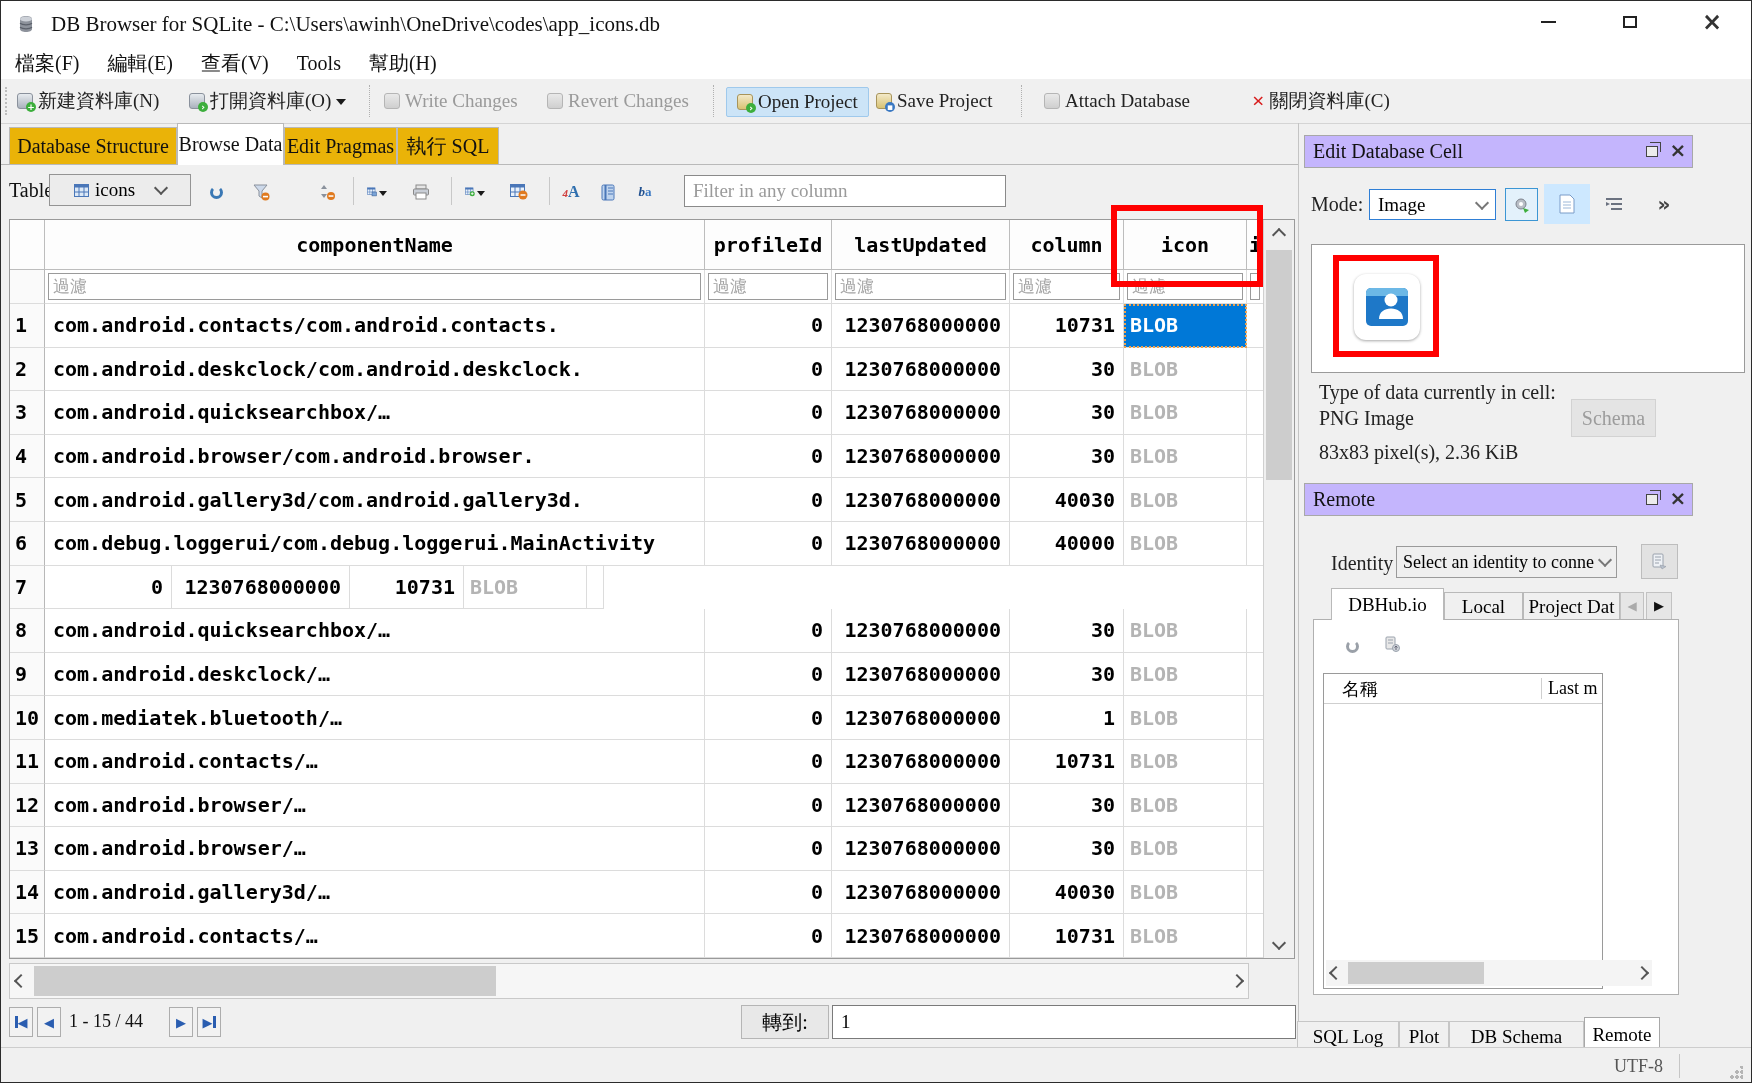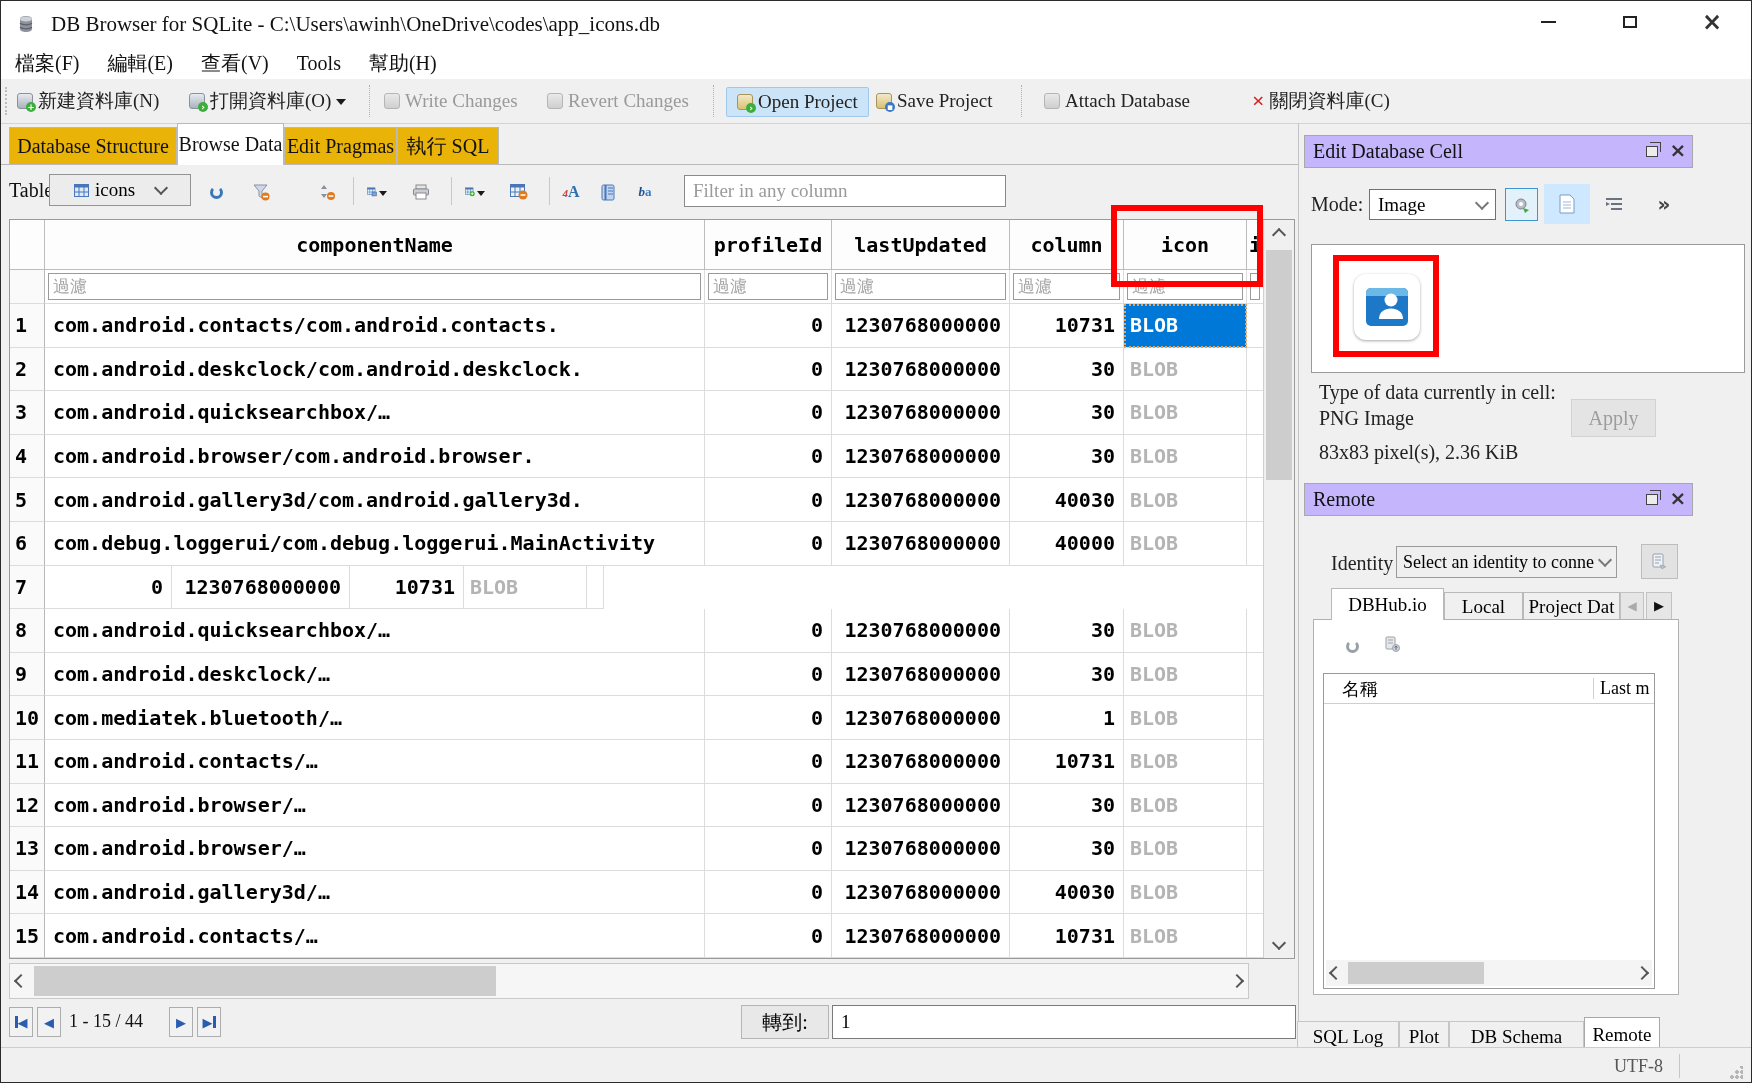--- a/index.html
+++ b/index.html
@@ -82,21 +82,21 @@
   .modesel{position:absolute;left:1368px;top:188px;width:127px;height:31px;background:#fff;border:1px solid #2f7fd6;box-sizing:border-box;display:flex;align-items:center;justify-content:space-between;font-size:19px;padding:0 8px;}
   .sqbtn{position:absolute;box-sizing:border-box;display:flex;align-items:center;justify-content:center;}
   .preview{position:absolute;left:1310px;top:243px;width:434px;height:129px;background:#fff;border:1px solid #9a9a9a;box-sizing:border-box;}
   .card{position:absolute;left:42px;top:29px;width:66px;height:66px;background:#fff;border-radius:12px;box-shadow:0 1px 3px rgba(0,0,0,.35);}
   .ptxt{position:absolute;font-size:20px;color:#222;}
   .applybtn{position:absolute;left:1570px;top:398px;width:85px;height:38px;background:#e4e4e4;border:1px solid #d2d2d2;box-sizing:border-box;display:flex;align-items:center;justify-content:center;font-size:20px;color:#9c9c9c;}
   .idsel{position:absolute;left:1395px;top:545px;width:221px;height:32px;background:#efefef;border:1px solid #9a9a9a;box-sizing:border-box;display:flex;align-items:center;justify-content:space-between;font-size:18px;padding:0 6px;white-space:nowrap;overflow:hidden;}
   .rtab{position:absolute;box-sizing:border-box;display:flex;align-items:center;justify-content:center;font-size:19px;background:#f0f0f0;border:1px solid #b9b9b9;border-bottom:none;overflow:hidden;white-space:nowrap;}
   .rtab.active{background:#fff;z-index:3;}
   .rbox{position:absolute;left:1312px;top:618px;width:366px;height:376px;background:#fff;border:1px solid #b0b0b0;box-sizing:border-box;}
-  .rlist{position:absolute;left:1322px;top:672px;width:332px;height:316px;background:#fff;border:1px solid #9a9a9a;box-sizing:border-box;}
+  .rlist{position:absolute;left:1322px;top:672px;width:280px;height:316px;background:#fff;border:1px solid #9a9a9a;box-sizing:border-box;}
   .rlhead{position:absolute;left:0;top:0;width:100%;height:30px;border-bottom:1px solid #cfcfcf;box-sizing:border-box;display:flex;align-items:center;font-size:18px;}
   .rhsb{position:absolute;left:2px;bottom:2px;width:326px;height:26px;background:#f4f4f4;}
   .dtab{position:absolute;top:1020px;height:32px;box-sizing:border-box;display:flex;align-items:center;justify-content:center;font-size:19px;background:#f0f0f0;border:1px solid #c6c6c6;}
   .dtab.active{background:#fff;border-color:#a8a8a8;}
   .statusbar{position:absolute;left:0;top:1046px;width:1752px;height:37px;background:#f0f0f0;border-top:1px solid #cdcdcd;}
   .redbox{position:absolute;border:6px solid #ff0000;box-sizing:border-box;pointer-events:none;z-index:9;}
   .ico18{width:18px;height:18px;}
 </style>
 </head>
 <body>
@@ -517,21 +517,21 @@
         <rect x="12" y="14" width="42" height="13" rx="5" fill="#6cb8e6"></rect>
         <rect x="12" y="22" width="42" height="6" fill="#1e78c8"></rect>
         <circle cx="37" cy="26" r="6.5" fill="#fff"></circle>
         <path d="M25 45c0-7 5.4-10.5 12-10.5S49 38 49 45z" fill="#fff"></path>
       </svg>
     </div>
   </div>
 
   <span class="ptxt" style="left:1318px;top:380px">Type of data currently in cell:</span>
   <span class="ptxt" style="left:1318px;top:406px">PNG Image</span>
-  <span class="applybtn">Apply</span>
+  <span class="applybtn">Schema</span>
   <span class="ptxt" style="left:1318px;top:440px">83x83 pixel(s), 2.36 KiB</span>
 
   <div class="phead" style="top:482px">
     <span>Remote</span>
   </div>
   <span class="pico" style="left:1640px;top:488px">
       <span class="restore"></span>
     </span>
   <span class="pico" style="left:1666px;top:487px">
       <span class="xchar">×</span>

